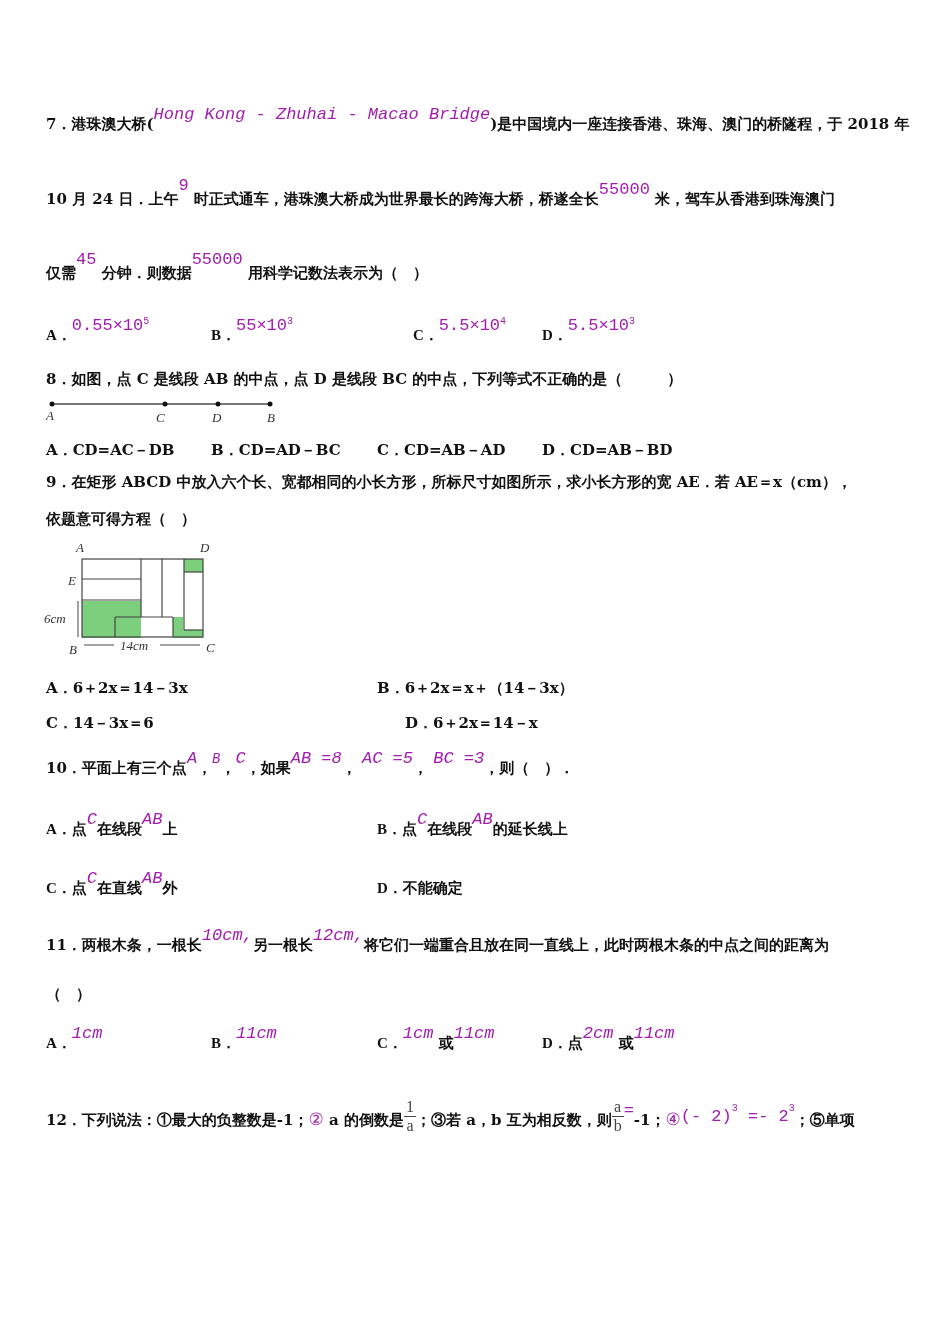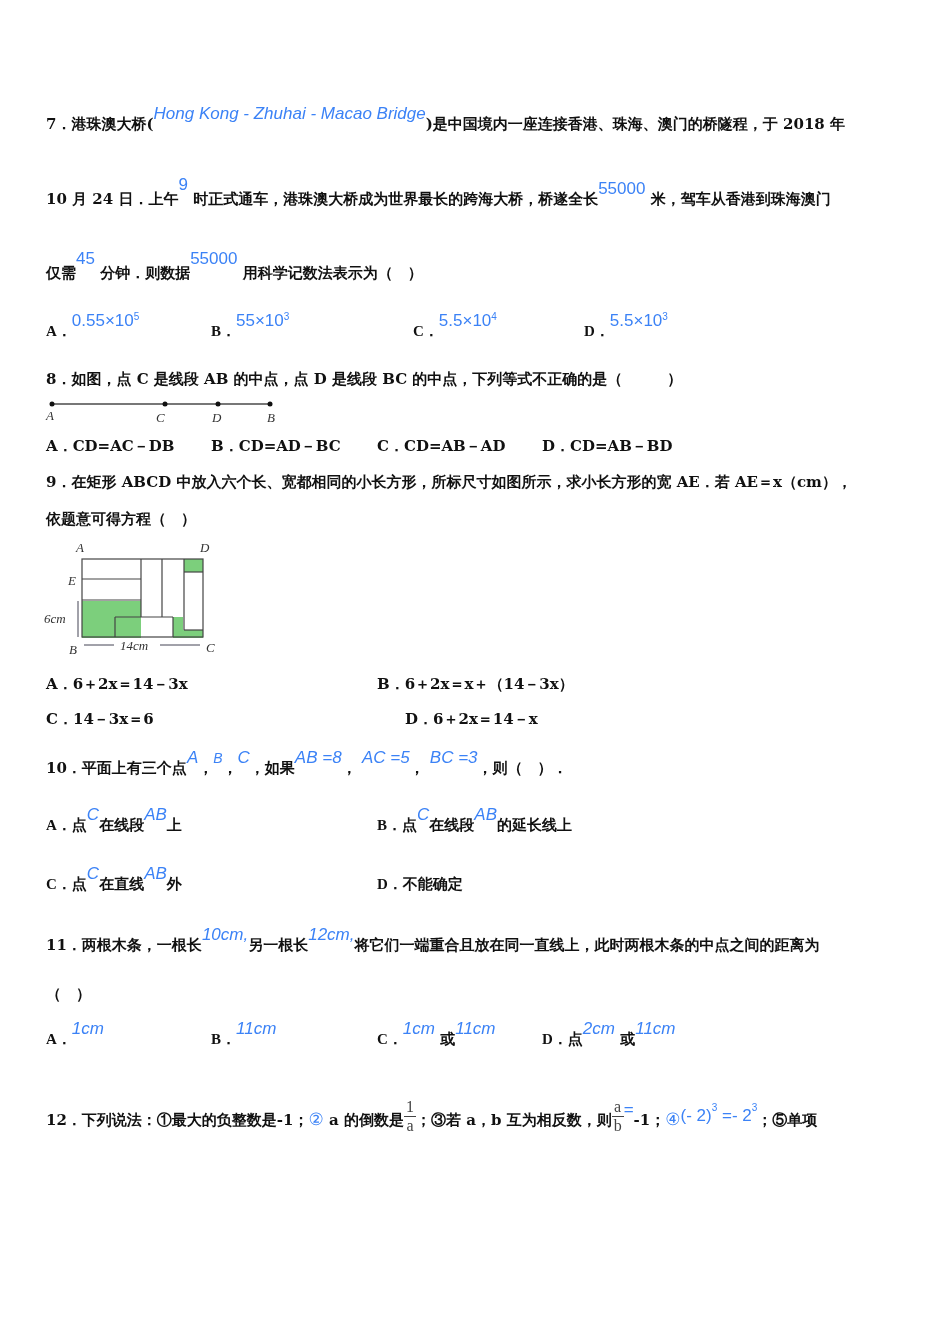--- a/index.html
+++ b/index.html
@@ -1,23 +1,23 @@
 <!DOCTYPE html>
 <html><head>
 <meta charset="utf-8">
 <style>
   html, body { margin:0; padding:0; background:#ffffff; }
   body { width:950px; height:1344px; position:relative; overflow:hidden;
          font-family:"DejaVu Serif","Liberation Serif",serif; color:#111; }
   .line { position:absolute; left:46px; font-weight:bold; font-size:15px; white-space:nowrap; line-height:20px; }
-  .m { font-family:Liberation Sans, sans-serif; font-weight:normal; color:#3b82f6; font-size:17px;
+  .m { font-family:Liberation Mono, monospace; font-weight:normal; color:#a21caf; font-size:17px;
        position:relative; }
   .mi { font-style:italic; }
   .sup { font-size:10px; position:relative; top:-8px; }
-  .opt { position:absolute; font-weight:bold; font-size:15px; white-space:nowrap; line-height:16px; }
+  .opt { position:absolute; font-weight:bold; font-size:15px; white-space:nowrap; line-height:24px; }
   .optlbl { font-family:"Liberation Serif",serif; font-weight:bold; }
   .raise { top:-10px; }
   .raise2 { top:-14px; }
   svg text { font-family:"Liberation Serif",serif; font-style:italic; }
   .frac { display:inline-block; vertical-align:middle; text-align:center; font-family:"Liberation Serif",serif;
           font-weight:normal; color:#444; font-size:16px; line-height:18px; position:relative; top:-4px; }
   .frac .num { display:block; border-bottom:1px solid #444; padding:0 2px; }
   .frac .den { display:block; padding:0 2px; }
 </style>
 </head>
@@ -34,21 +34,21 @@
 </div>
 <div class="opt" style="top:323px; left:46px;">
   <span class="optlbl">A．</span><span class="m raise">0.55×10</span><span class="m raise sup" style="top:-16px;">5</span>
 </div>
 <div class="opt" style="top:323px; left:211px;">
   <span class="optlbl">B．</span><span class="m raise">55×10</span><span class="m sup" style="top:-16px;">3</span>
 </div>
 <div class="opt" style="top:323px; left:377px;margin-left:36px;">
   <span class="optlbl">C．</span><span class="m raise">5.5×10</span><span class="m sup" style="top:-16px;">4</span>
 </div>
-<div class="opt" style="top:323px; left:542px;margin-left:42px;">
+<div class="opt" style="top:323px; left:542px;">
   <span class="optlbl">D．</span><span class="m raise">5.5×10</span><span class="m sup" style="top:-16px;">3</span>
 </div>
 
 <div class="line" style="top:369px;">8．如图，点 C 是线段 AB 的中点，点 D 是线段 BC 的中点，下列等式不正确的是（　　　）</div>
 <svg width="260" height="30" style="position:absolute; left:40px; top:396px;">
   <line x1="12" y1="8" x2="230" y2="8" stroke="#777" stroke-width="2"></line>
   <circle cx="12" cy="8" r="2.5" fill="#111"></circle>
   <circle cx="125" cy="8" r="2.5" fill="#111"></circle>
   <circle cx="178" cy="8" r="2.5" fill="#111"></circle>
   <circle cx="230" cy="8" r="2.5" fill="#111"></circle>

